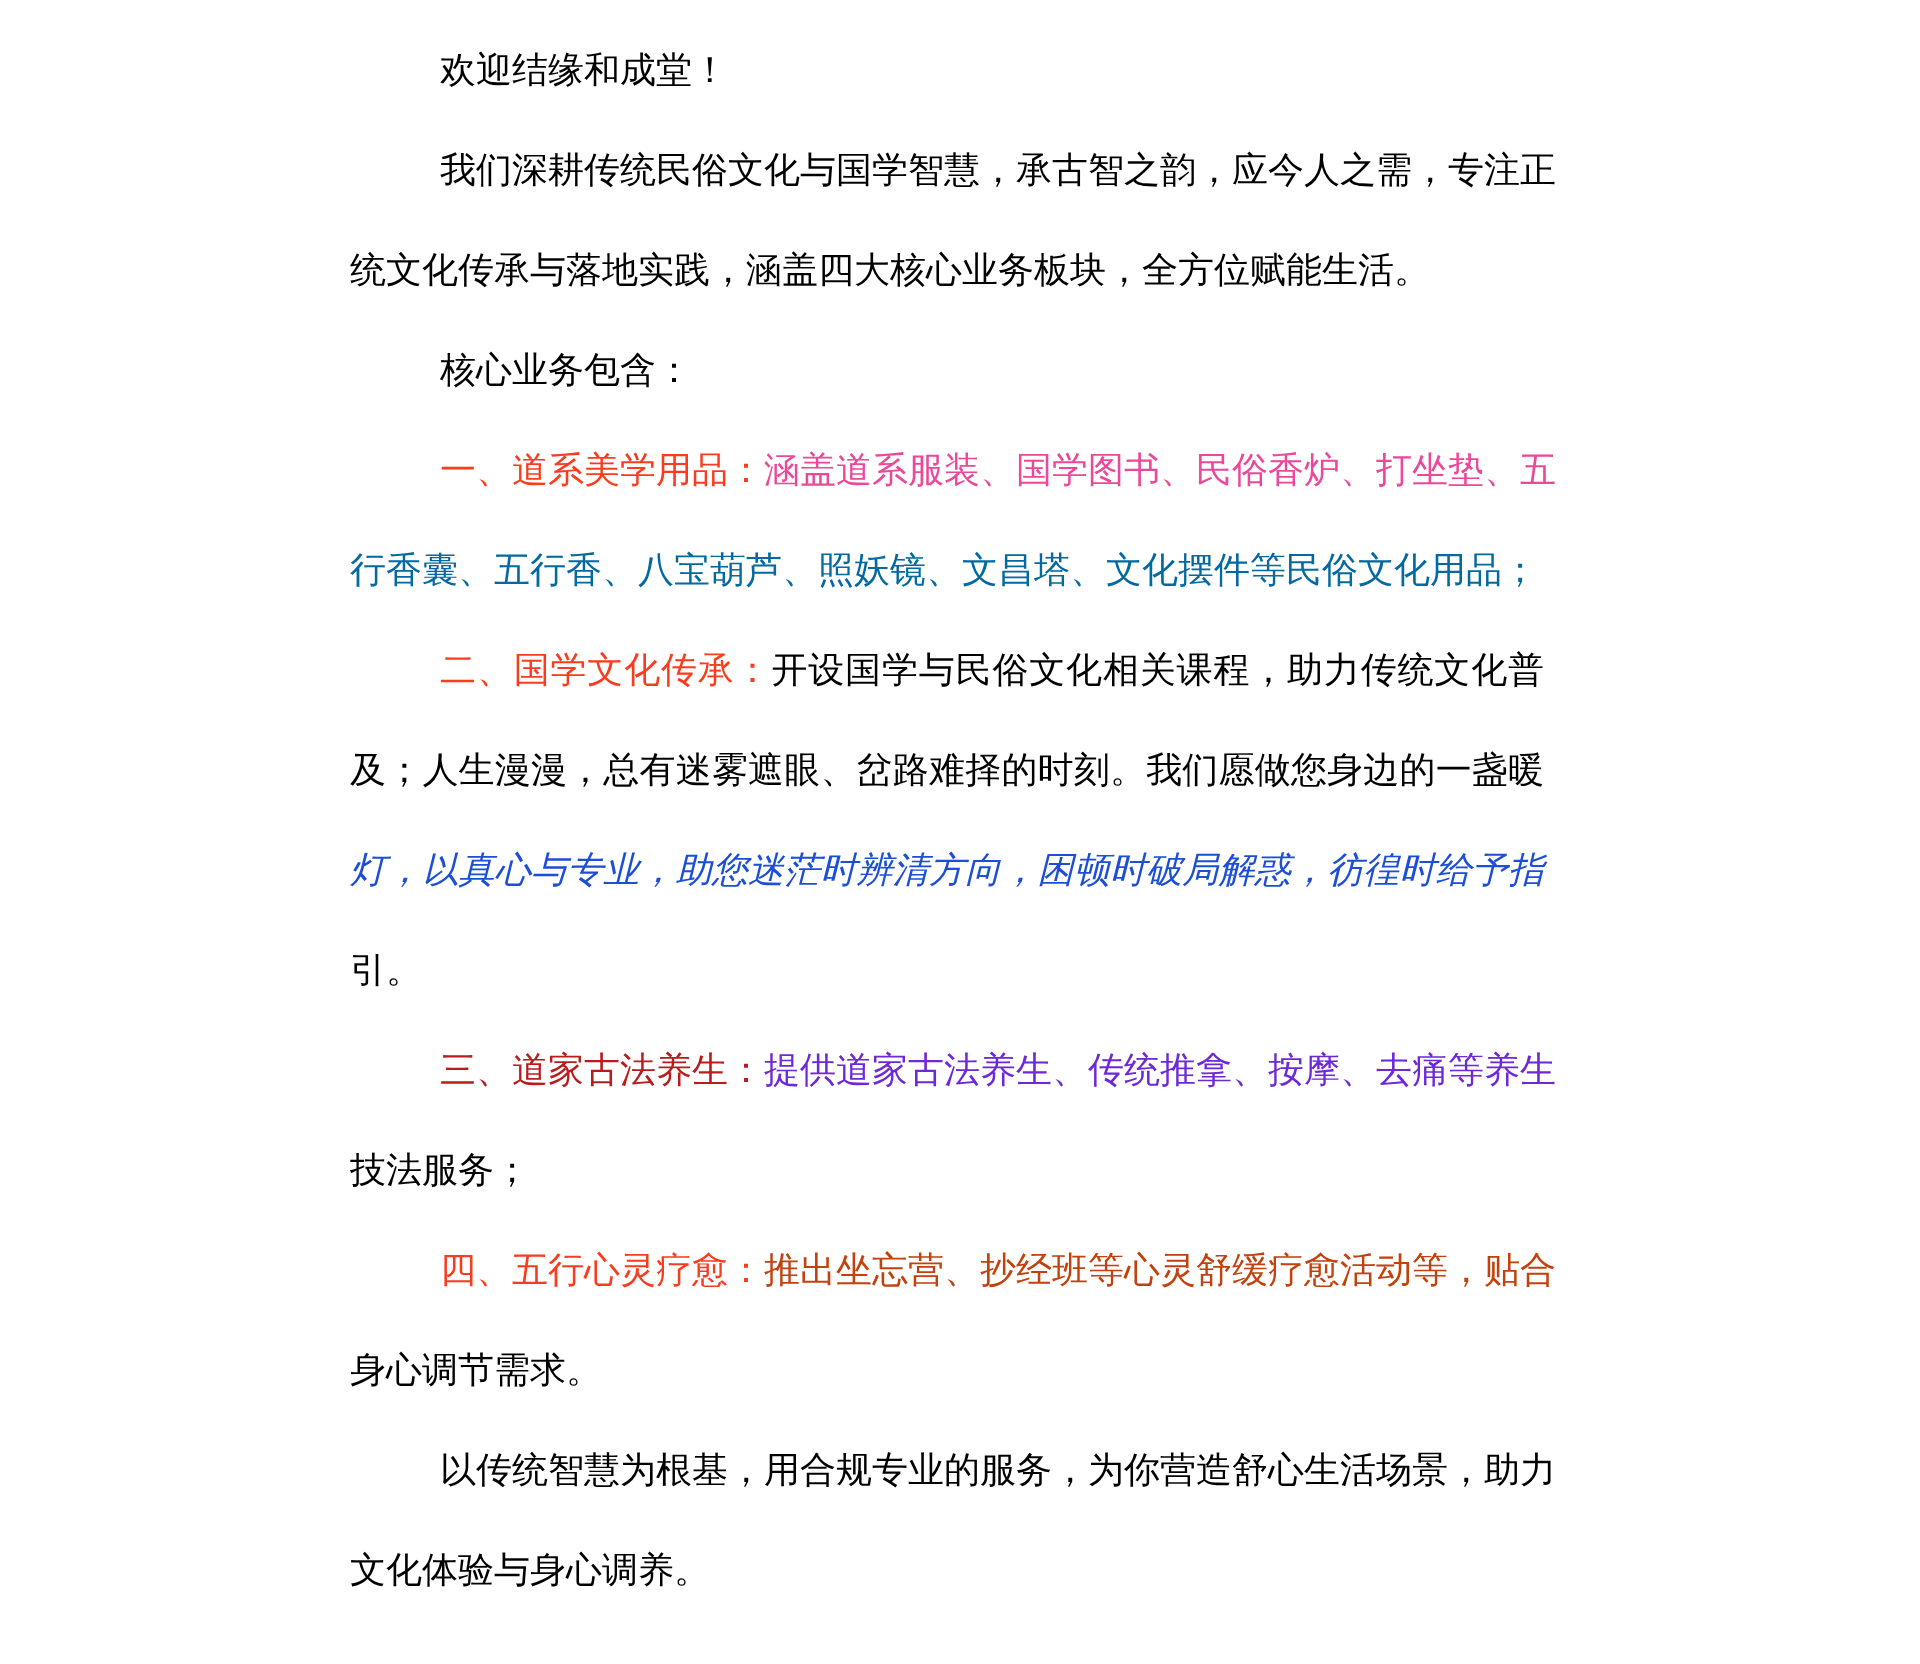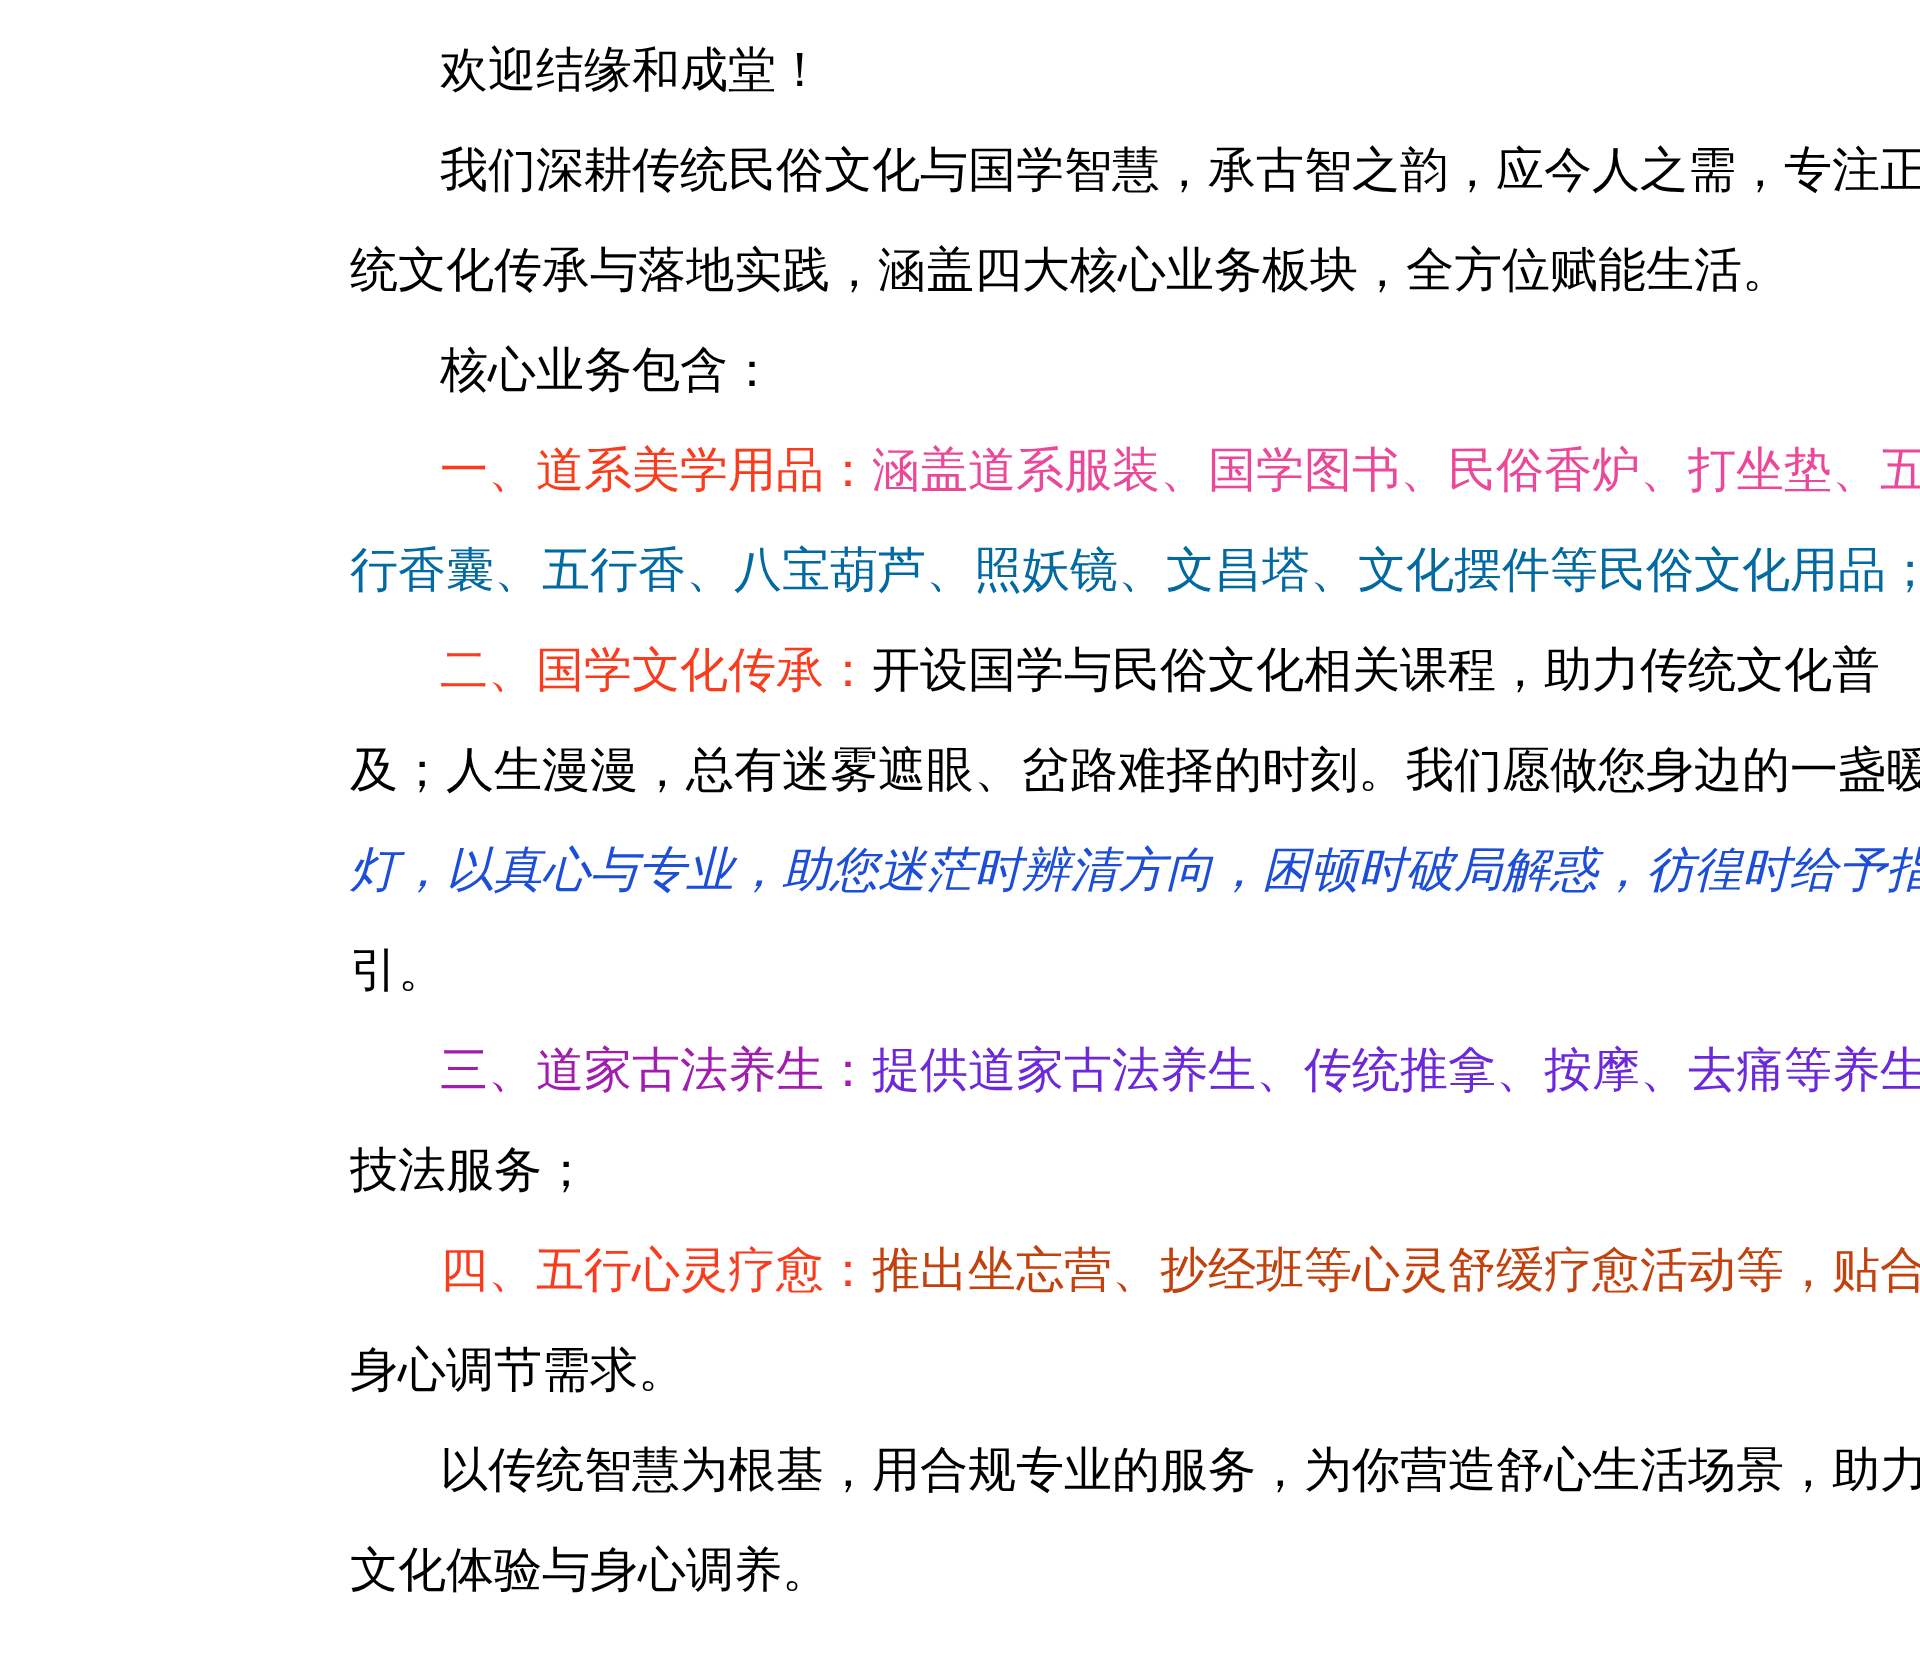--- a/index.html
+++ b/index.html
@@ -24,21 +24,21 @@
   }
   .doc-body {
     position: absolute;
     left: 350px;
     top: 20px;
     width: 1194px;
   }
   .text-line {
     height: 100px;
     line-height: 100px;
-    font-size: 48px;
+    font-size: 36px;
     color: #000000;
     white-space: nowrap;
     text-align: left;
   }
   .text-line.justify {
     text-align: justify;
     text-align-last: justify;
     text-justify: inter-character;
   }
   .text-line.indent {
@@ -64,21 +64,21 @@
         <div class="text-line justify indent"><span style="color: rgb(250, 60, 30);">一、道系美学用品：</span><span style="color: #ec4899; font-family: Liberation Serif, serif;">涵盖道系服装、国学图书、民俗香炉、打坐垫、五</span></div>
         <div class="text-line"><span style="color: #0369a1;">行香囊、五行香、八宝葫芦、照妖镜、文昌塔、文化摆件等民俗文化用品；</span></div>
       </div>
       <div>
         <div class="text-line justify indent"><span style="color: rgb(250, 60, 30);">二、国学文化传承：</span><span style="color: rgb(0, 0, 0);">开设国学与民俗文化相关课程，助力传统文化普</span></div>
         <div class="text-line justify"><span style="color: rgb(0, 0, 0);">及；人生漫漫，总有迷雾遮眼、岔路难择的时刻。我们愿做您身边的一盏暖</span></div>
         <div class="text-line justify"><span style="color: #1d4ed8; font-style: italic;">灯，以真心与专业，助您迷茫时辨清方向，困顿时破局解惑，彷徨时给予指</span></div>
         <div class="text-line"><span style="color: rgb(0, 0, 0);">引。</span></div>
       </div>
       <div>
-        <div class="text-line justify indent"><span style="color: #a21caf;">三、道家古法养生：</span><span style="color: #6d28d9; margin-top: 20px;">提供道家古法养生、传统推拿、按摩、去痛等养生</span></div>
+        <div class="text-line justify indent"><span style="color: #b91c1c;">三、道家古法养生：</span><span style="color: #6d28d9; margin-top: 20px;">提供道家古法养生、传统推拿、按摩、去痛等养生</span></div>
         <div class="text-line"><span style="color: rgb(0, 0, 0);">技法服务；</span></div>
       </div>
       <div>
         <div class="text-line justify indent"><span style="color: rgb(250, 60, 30);">四、五行心灵疗愈：</span><span style="color: #c2410c;">推出坐忘营、抄经班等心灵舒缓疗愈活动等，贴合</span></div>
         <div class="text-line"><span style="color: rgb(0, 0, 0);">身心调节需求。</span></div>
       </div>
       <div>
         <div class="text-line justify indent"><span style="color: rgb(0, 0, 0);">以传统智慧为根基，用合规专业的服务，为你营造舒心生活场景，助力</span></div>
         <div class="text-line"><span style="color: rgb(0, 0, 0);">文化体验与身心调养。</span></div>
       </div>

